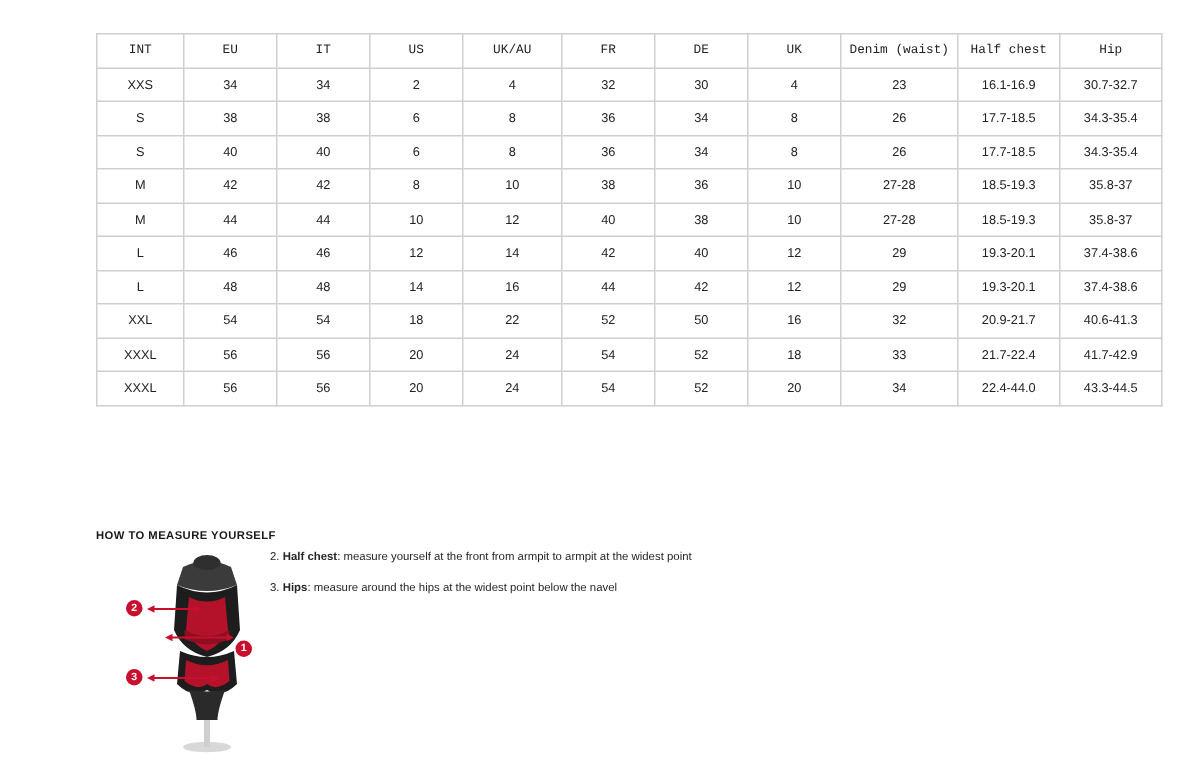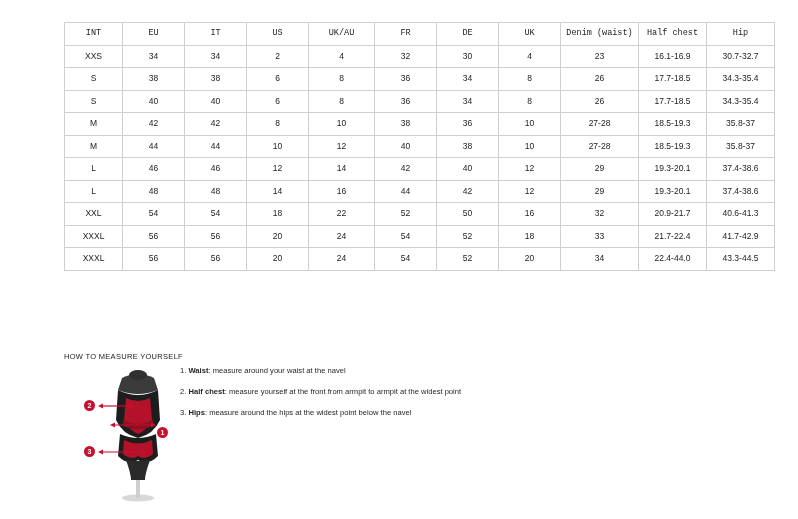--- a/index.html
+++ b/index.html
@@ -60,21 +60,21 @@
   col.c8 { width: 78px; }
   col.c9 { width: 68px; }
   col.c10 { width: 68px; }
 
   
   .measure-title {
     position: absolute;
     left: 64px;
     top: 352px;
     font-size: 7.5px;
-    font-weight: normal;
+    font-weight: bold;
     letter-spacing: 0.3px;
     color: #1a1a1a;
   }
   .figure {
     position: absolute;
     left: 82px;
     top: 368px;
     width: 112px;
     height: 135px;
   }
@@ -321,24 +321,20 @@
       <polygon points="16,84 21,81.5 21,86.5" fill="#c8102e"></polygon>
       <polygon points="64,84 59,81.5 59,86.5" fill="#c8102e"></polygon>
     </svg>
     <div class="badge b1">1</div>
     <div class="badge b2">2</div>
     <div class="badge b3">3</div>
   </div>
 
   <div class="steps">
     <div class="step">
-      <span>1.</span>
-      <b>Waist</b><span>: measure around your waist at the navel</span>
-    </div>
-    <div class="step">
       <span>2.</span>
       <b>Half chest</b><span>: measure yourself at the front from armpit to armpit at the widest point</span>
     </div>
     <div class="step">
       <span>3.</span>
       <b>Hips</b><span>: measure around the hips at the widest point below the navel</span>
     </div>
   </div>
 
 </div>

